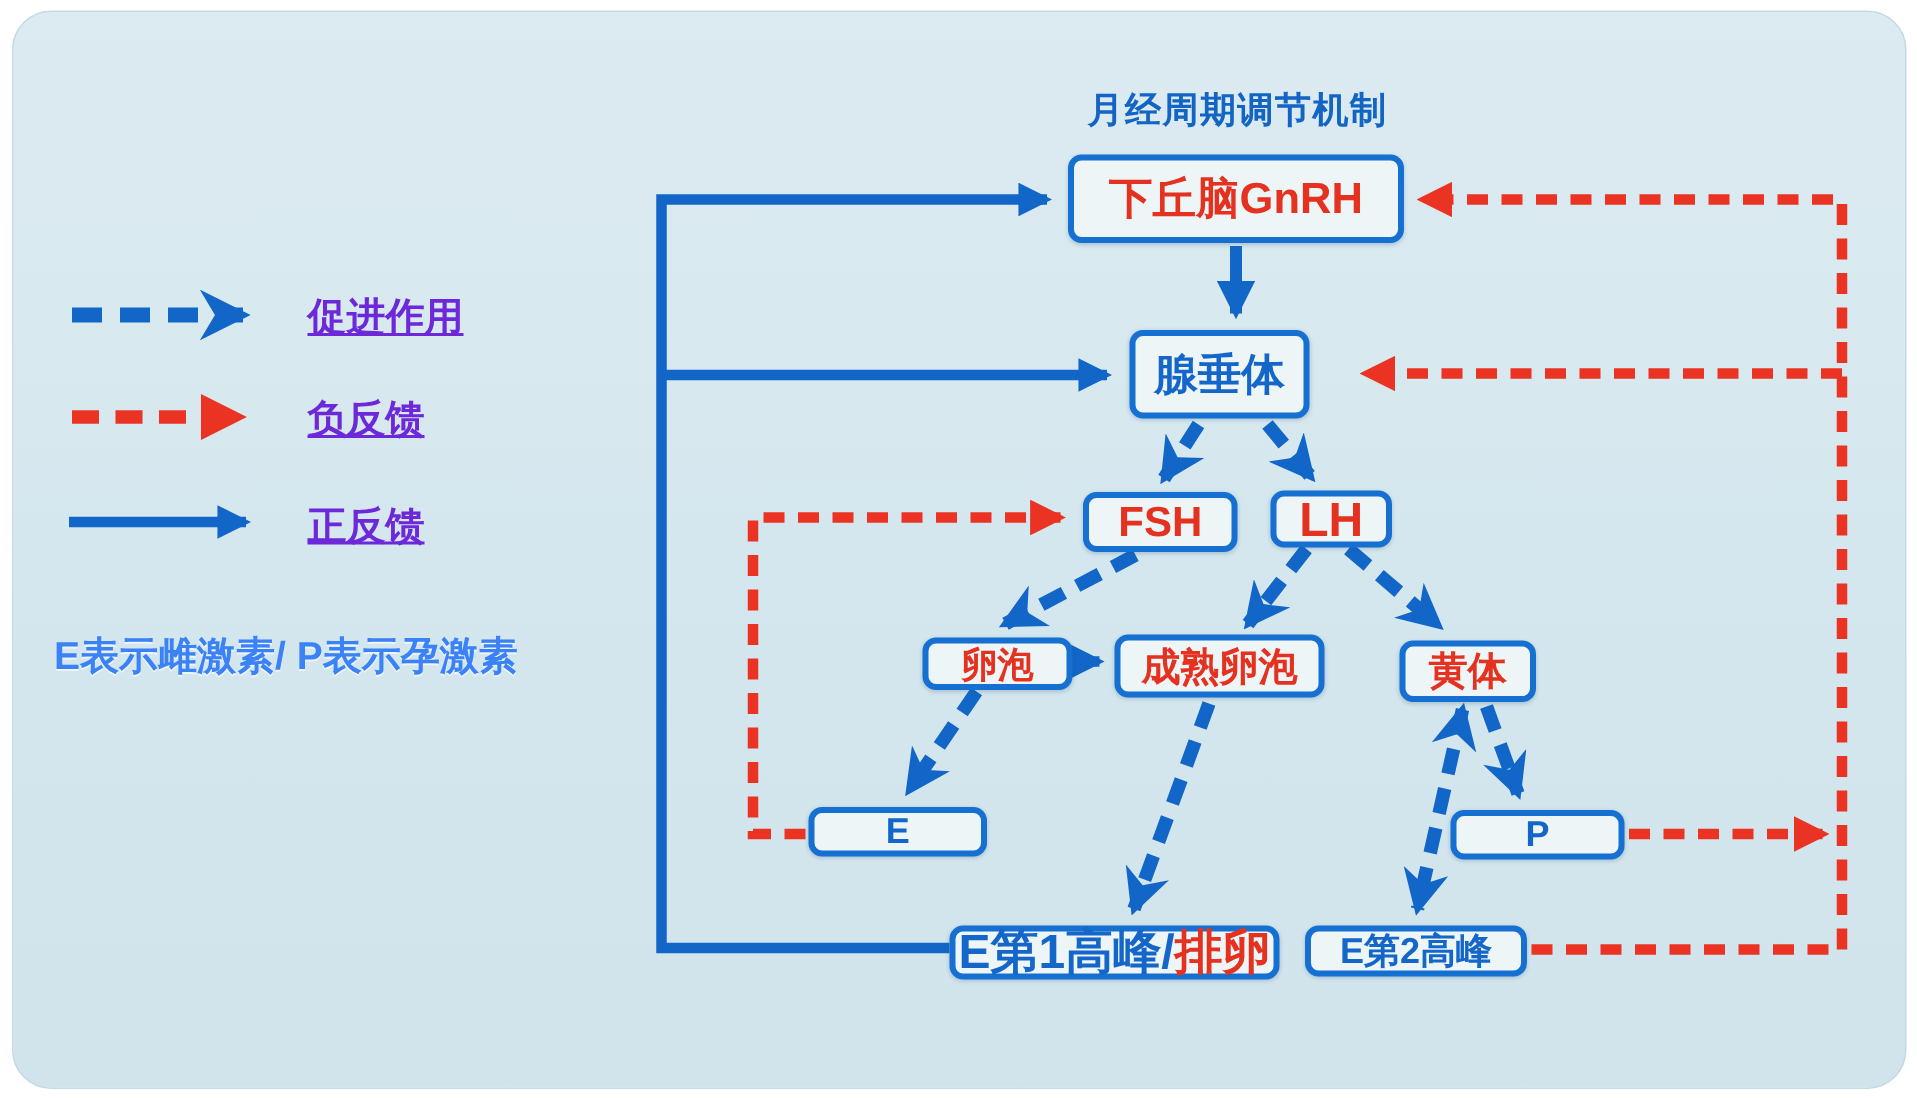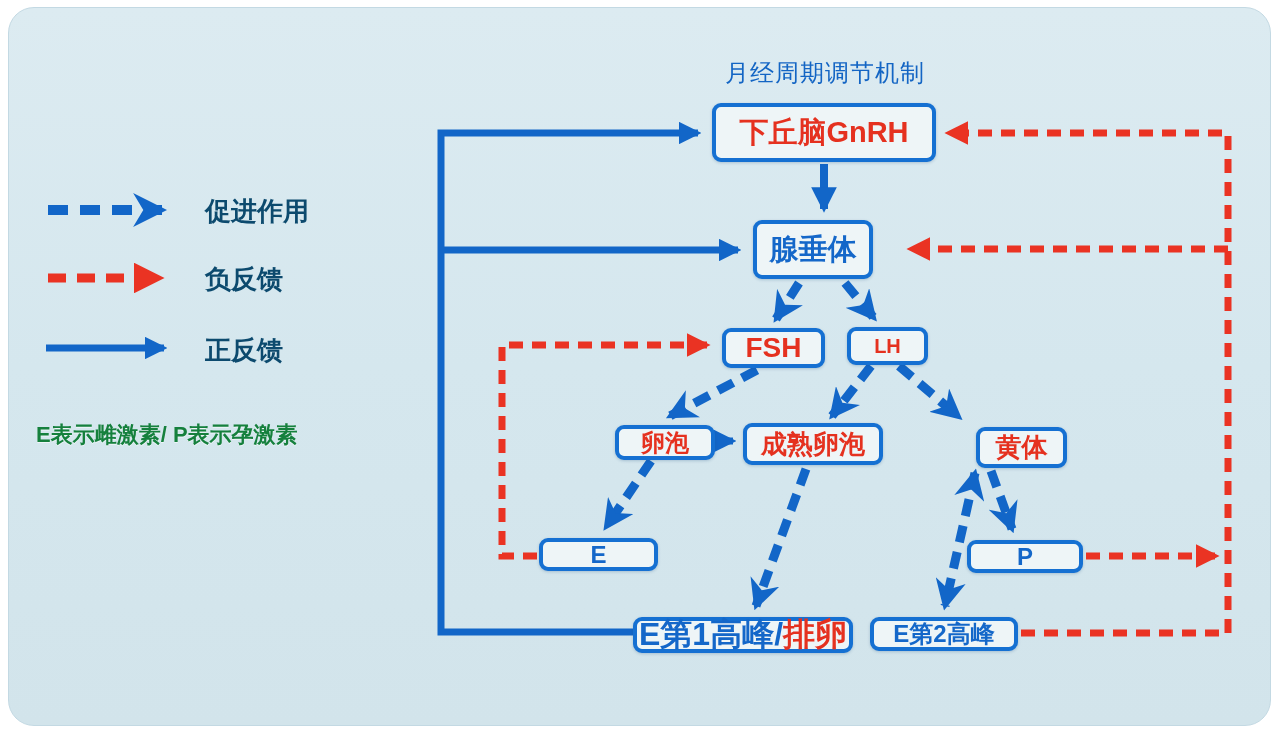--- a/index.html
+++ b/index.html
@@ -3,30 +3,30 @@
 <meta charset="utf-8">
 <style>
   html,body{margin:0;padding:0;background:#ffffff;}
   body{width:1278px;height:732px;position:relative;overflow:hidden;
        font-family:"Liberation Sans","DejaVu Sans",sans-serif;}
   .panel{position:absolute;left:8px;top:7px;width:1261px;height:717px;
          border-radius:26px;border:1px solid #c3d9e3;
          background:linear-gradient(180deg,#dcebf1 0%,#d5e7ee 50%,#d2e4eb 100%);}
   svg.wires{position:absolute;left:0;top:0;width:1278px;height:732px;}
   .title{position:absolute;left:690px;top:57px;width:270px;text-align:center;
-         font-size:24px;font-weight:normal;color:#1365c4;letter-spacing:1px;}
+         font-size:24px;font-weight:bold;color:#1365c4;letter-spacing:1px;}
   .node{position:absolute;box-sizing:border-box;display:flex;align-items:center;
         justify-content:center;background:#eef5f7;border:4px solid #1570d2;
         border-radius:9px;font-weight:bold;white-space:nowrap;
         box-shadow:0 1px 3px rgba(30,80,130,.25);}
   .t-red{color:#e5311f;}
   .t-blue{color:#1467c9;}
-  .legend-label{position:absolute;font-size:26px;font-weight:bold;color:#0c4a6e;}
-  .note{position:absolute;left:36px;top:420px;font-size:22px;font-weight:bold;
-        color:#15803d;text-shadow:0 1px 0 rgba(255,255,255,.6);}
+  .legend-label{position:absolute;font-size:26px;font-weight:bold;color:#6d28d9;text-decoration:underline;}
+  .note{position:absolute;left:36px;top:420px;font-size:26px;font-weight:bold;
+        color:#3b82f6;text-shadow:0 1px 0 rgba(255,255,255,.6);}
 </style>
 </head>
 <body>
 
 <div class="panel"></div>
 
 <svg class="wires" viewBox="0 0 1278 732">
   <defs>
     <marker id="mb" viewBox="0 0 10 10" refX="8.5" refY="5" markerWidth="3.4" markerHeight="3.4" orient="auto-start-reverse" markerUnits="strokeWidth">
       <path d="M0,0 L10,5 L0,10 L3,5 z" fill="#1266c8"></path>
@@ -70,27 +70,27 @@
 <div class="legend-label" style="left:205px;top:262px;">负反馈</div>
 <div class="legend-label" style="left:205px;top:333px;">正反馈</div>
 <div class="note">E表示雌激素/ P表示孕激素</div>
 
 <div class="node t-red" style="left:712px;top:103px;width:224px;height:59px;font-size:29px;">下丘脑GnRH</div>
 
 <div class="node t-blue" style="left:753px;top:220px;width:120px;height:59px;font-size:29px;">腺垂体</div>
 
 <div class="node t-red" style="left:722px;top:328px;width:103px;height:40px;font-size:28px;">FSH</div>
 
-<div class="node t-red" style="left:847px;top:327px;width:81px;height:38px;font-size:20px;">LH</div>
+<div class="node t-red" style="left:847px;top:327px;width:81px;height:38px;font-size:32px;">LH</div>
 
 <div class="node t-red" style="left:615px;top:425px;width:100px;height:35px;font-size:24px;">卵泡</div>
 
 <div class="node t-red" style="left:743px;top:423px;width:140px;height:42px;font-size:26px;">成熟卵泡</div>
 
-<div class="node t-red" style="left:933px;top:427px;width:91px;height:41px;font-size:26px;margin-left:43px;">黄体</div>
+<div class="node t-red" style="left:933px;top:427px;width:91px;height:41px;font-size:26px;">黄体</div>
 
 <div class="node t-blue" style="left:539px;top:538px;width:119px;height:33px;font-size:24px;">E</div>
 
 <div class="node t-blue" style="left:967px;top:540px;width:116px;height:33px;font-size:24px;">P</div>
 
 <div class="node" style="left:633px;top:617px;width:220px;height:36px;font-size:32px;">
   <span class="t-blue">E第1高峰/</span>
     <span class="t-red">排卵</span>
 </div>
 

